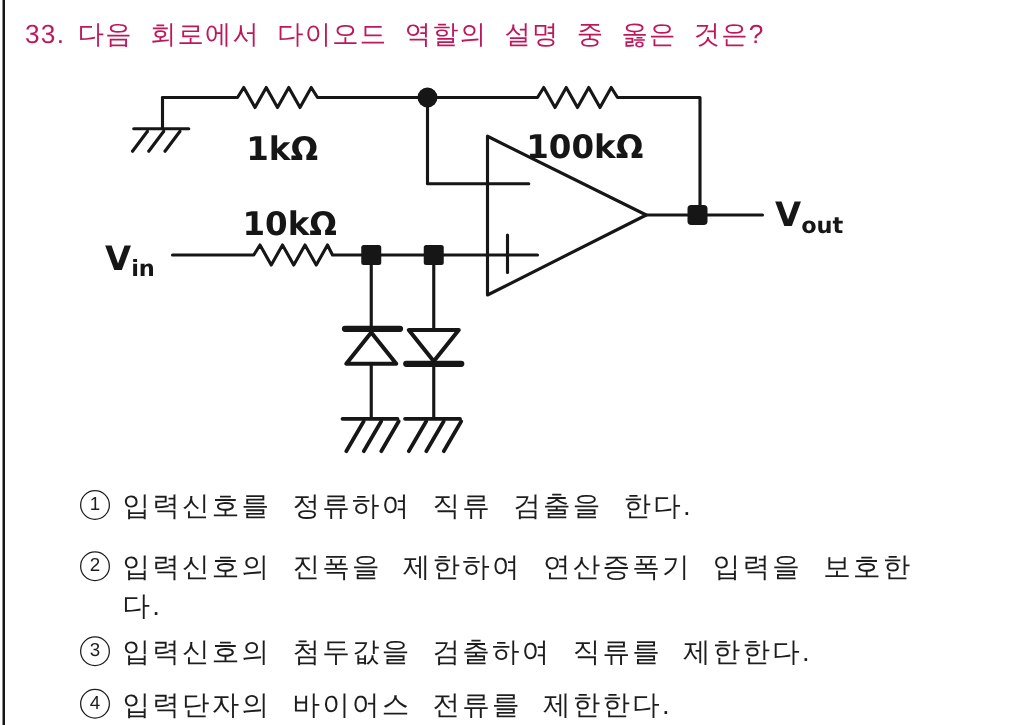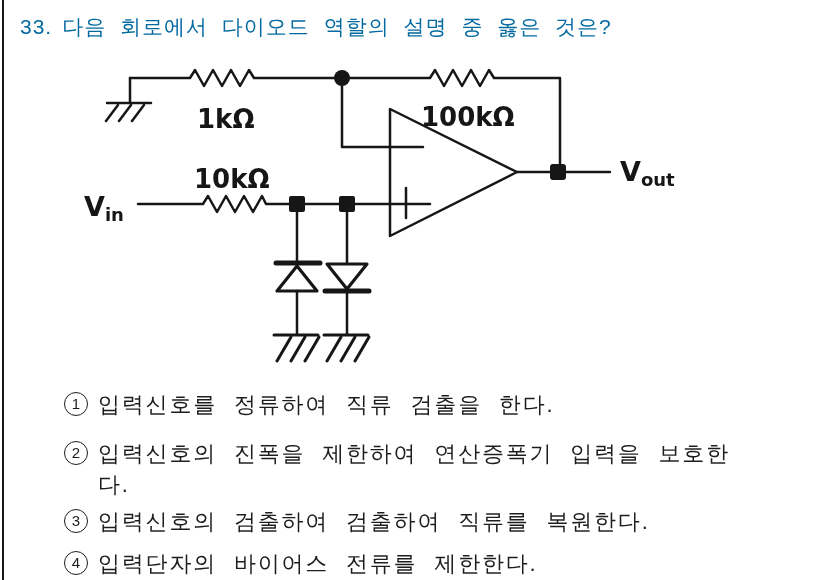--- a/index.html
+++ b/index.html
@@ -3,21 +3,21 @@
 <meta charset="utf-8">
 <style>
   html,body{margin:0;padding:0;background:#ffffff;}
   .page{
     position:relative;width:826px;height:580px;background:#ffffff;
     font-family:"Liberation Sans",sans-serif;overflow:hidden;color:#1d1d1d;
   }
   .left-rule{position:absolute;left:2px;top:0;width:2px;height:580px;background:#151515;}
   .q-title{
     position:absolute;left:20px;top:13px;font-size:21px;letter-spacing:1px;
-    word-spacing:7px;color:#0369a1;white-space:nowrap;
+    word-spacing:7px;color:#be185d;white-space:nowrap;
   }
   .q-no{margin-right:10px;}
   .opt{
     position:absolute;left:64px;display:flex;align-items:flex-start;gap:10px;
     font-size:22px;letter-spacing:1.8px;word-spacing:9px;white-space:nowrap;color:#1d1d1d;
   }
   .mk{
     flex:none;width:24px;height:24px;box-sizing:border-box;border:1.6px solid #1d1d1d;
     border-radius:50%;font-size:15px;line-height:22px;text-align:center;
     letter-spacing:0;word-spacing:0;margin-top:2px;
@@ -116,20 +116,20 @@
   </div>
 
   <div class="opt" style="top:439px;">
     <span class="mk">2</span>
     <span>입력신호의 진폭을 제한하여 연산증폭기 입력을 보호한</span>
   </div>
   <div class="opt-cont" style="top:470px;">다.</div>
 
   <div class="opt" style="top:507px;">
     <span class="mk">3</span>
-    <span>입력신호의 검출하여 검출하여 직류를 복원한다.</span>
+    <span>입력신호의 첨두값을 검출하여 직류를 제한한다.</span>
   </div>
 
   <div class="opt" style="top:549px;">
     <span class="mk">4</span>
     <span>입력단자의 바이어스 전류를 제한한다.</span>
   </div>
 </div>
 
 </body></html>

